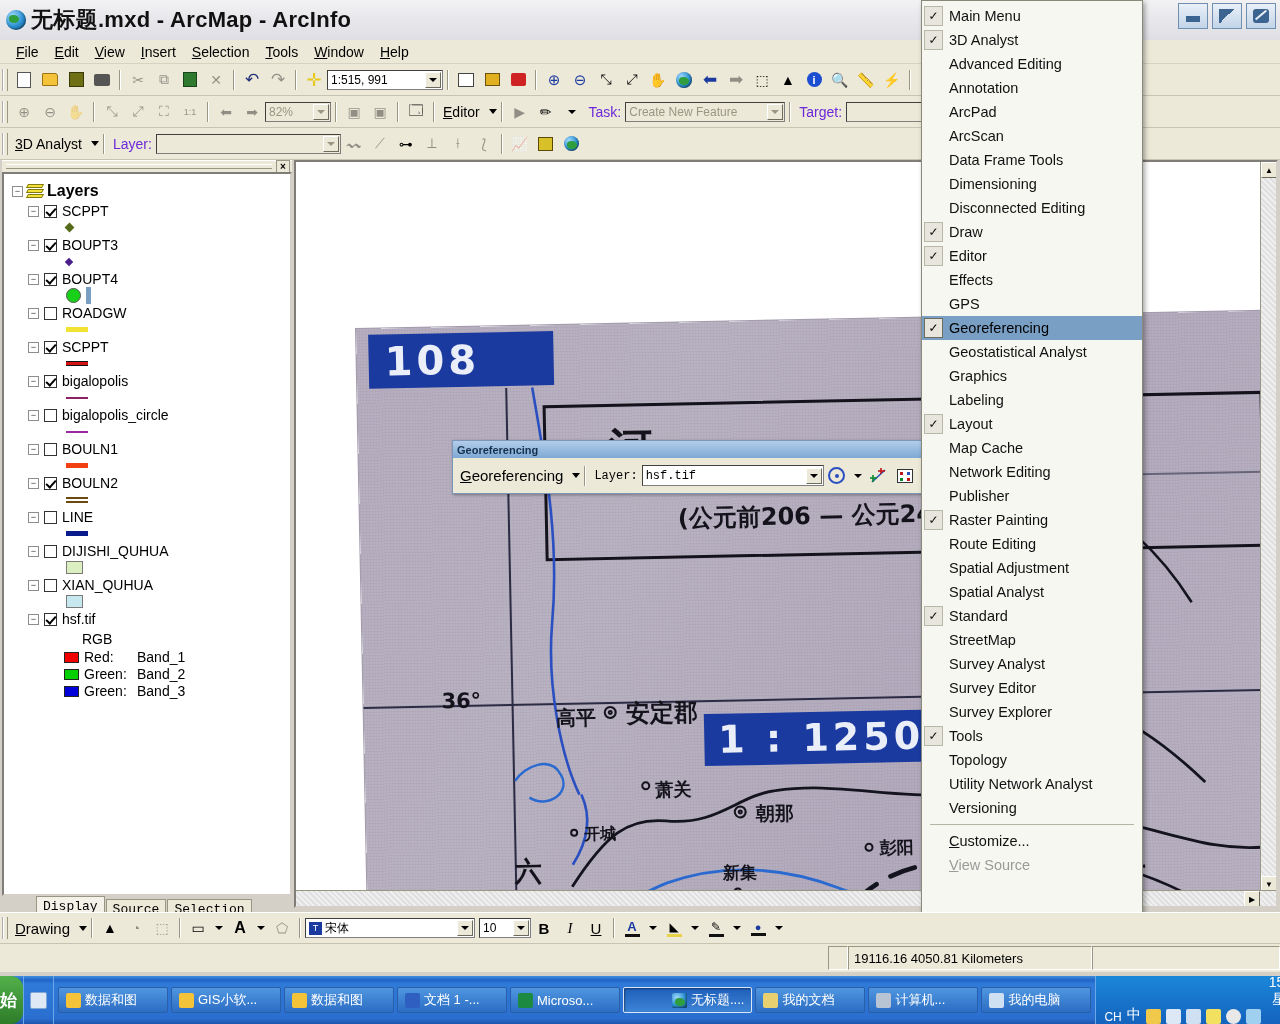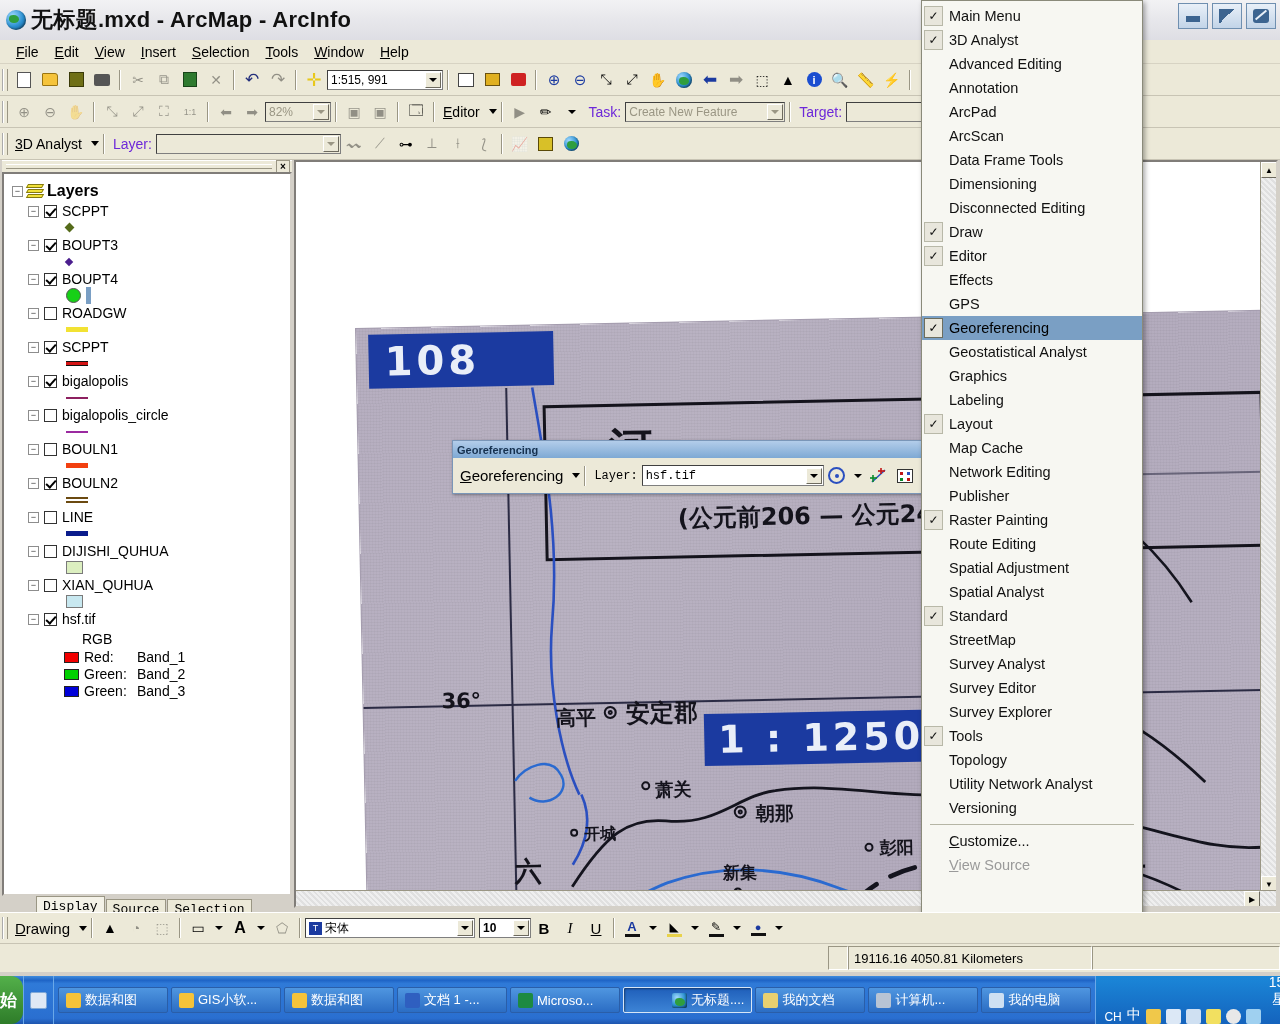--- a/index.html
+++ b/index.html
@@ -826,21 +826,21 @@
     </div>
   <div class="tbtn dis">⬠</div>
   <div class="tb-sep"></div>
   <div class="combo" style="width:170px;">
     <span style="width:13px;height:13px;background:#1b3aa0;color:#fff;font-size:9px;display:flex;align-items:center;justify-content:center;margin-right:3px;">T</span>
     <span class="cbtxt">宋体</span>
     <span class="arrow">
         <i class="caret"></i>
       </span>
   </div>
-  <div class="combo" style="width:52px;margin-left:4px;font-weight:bold;">
+  <div class="combo" style="width:52px;margin-left:4px;">
     <span class="cbtxt">10</span>
     <span class="arrow">
         <i class="caret"></i>
       </span>
   </div>
   <div class="tbtn" style="font-weight:bold;font-size:15px;">B</div>
   <div class="tbtn" style="font-style:italic;font-size:15px;font-family:'Liberation Serif',serif;">I</div>
   <div class="tbtn" style="text-decoration:underline;font-size:15px;">U</div>
   <div class="tb-sep"></div>
   <div class="tbtn" style="flex-direction:column;font-weight:bold;font-size:13px;color:#1b3aa0;">A<i style="display:block;width:15px;height:3px;background:#111;"></i></div>

